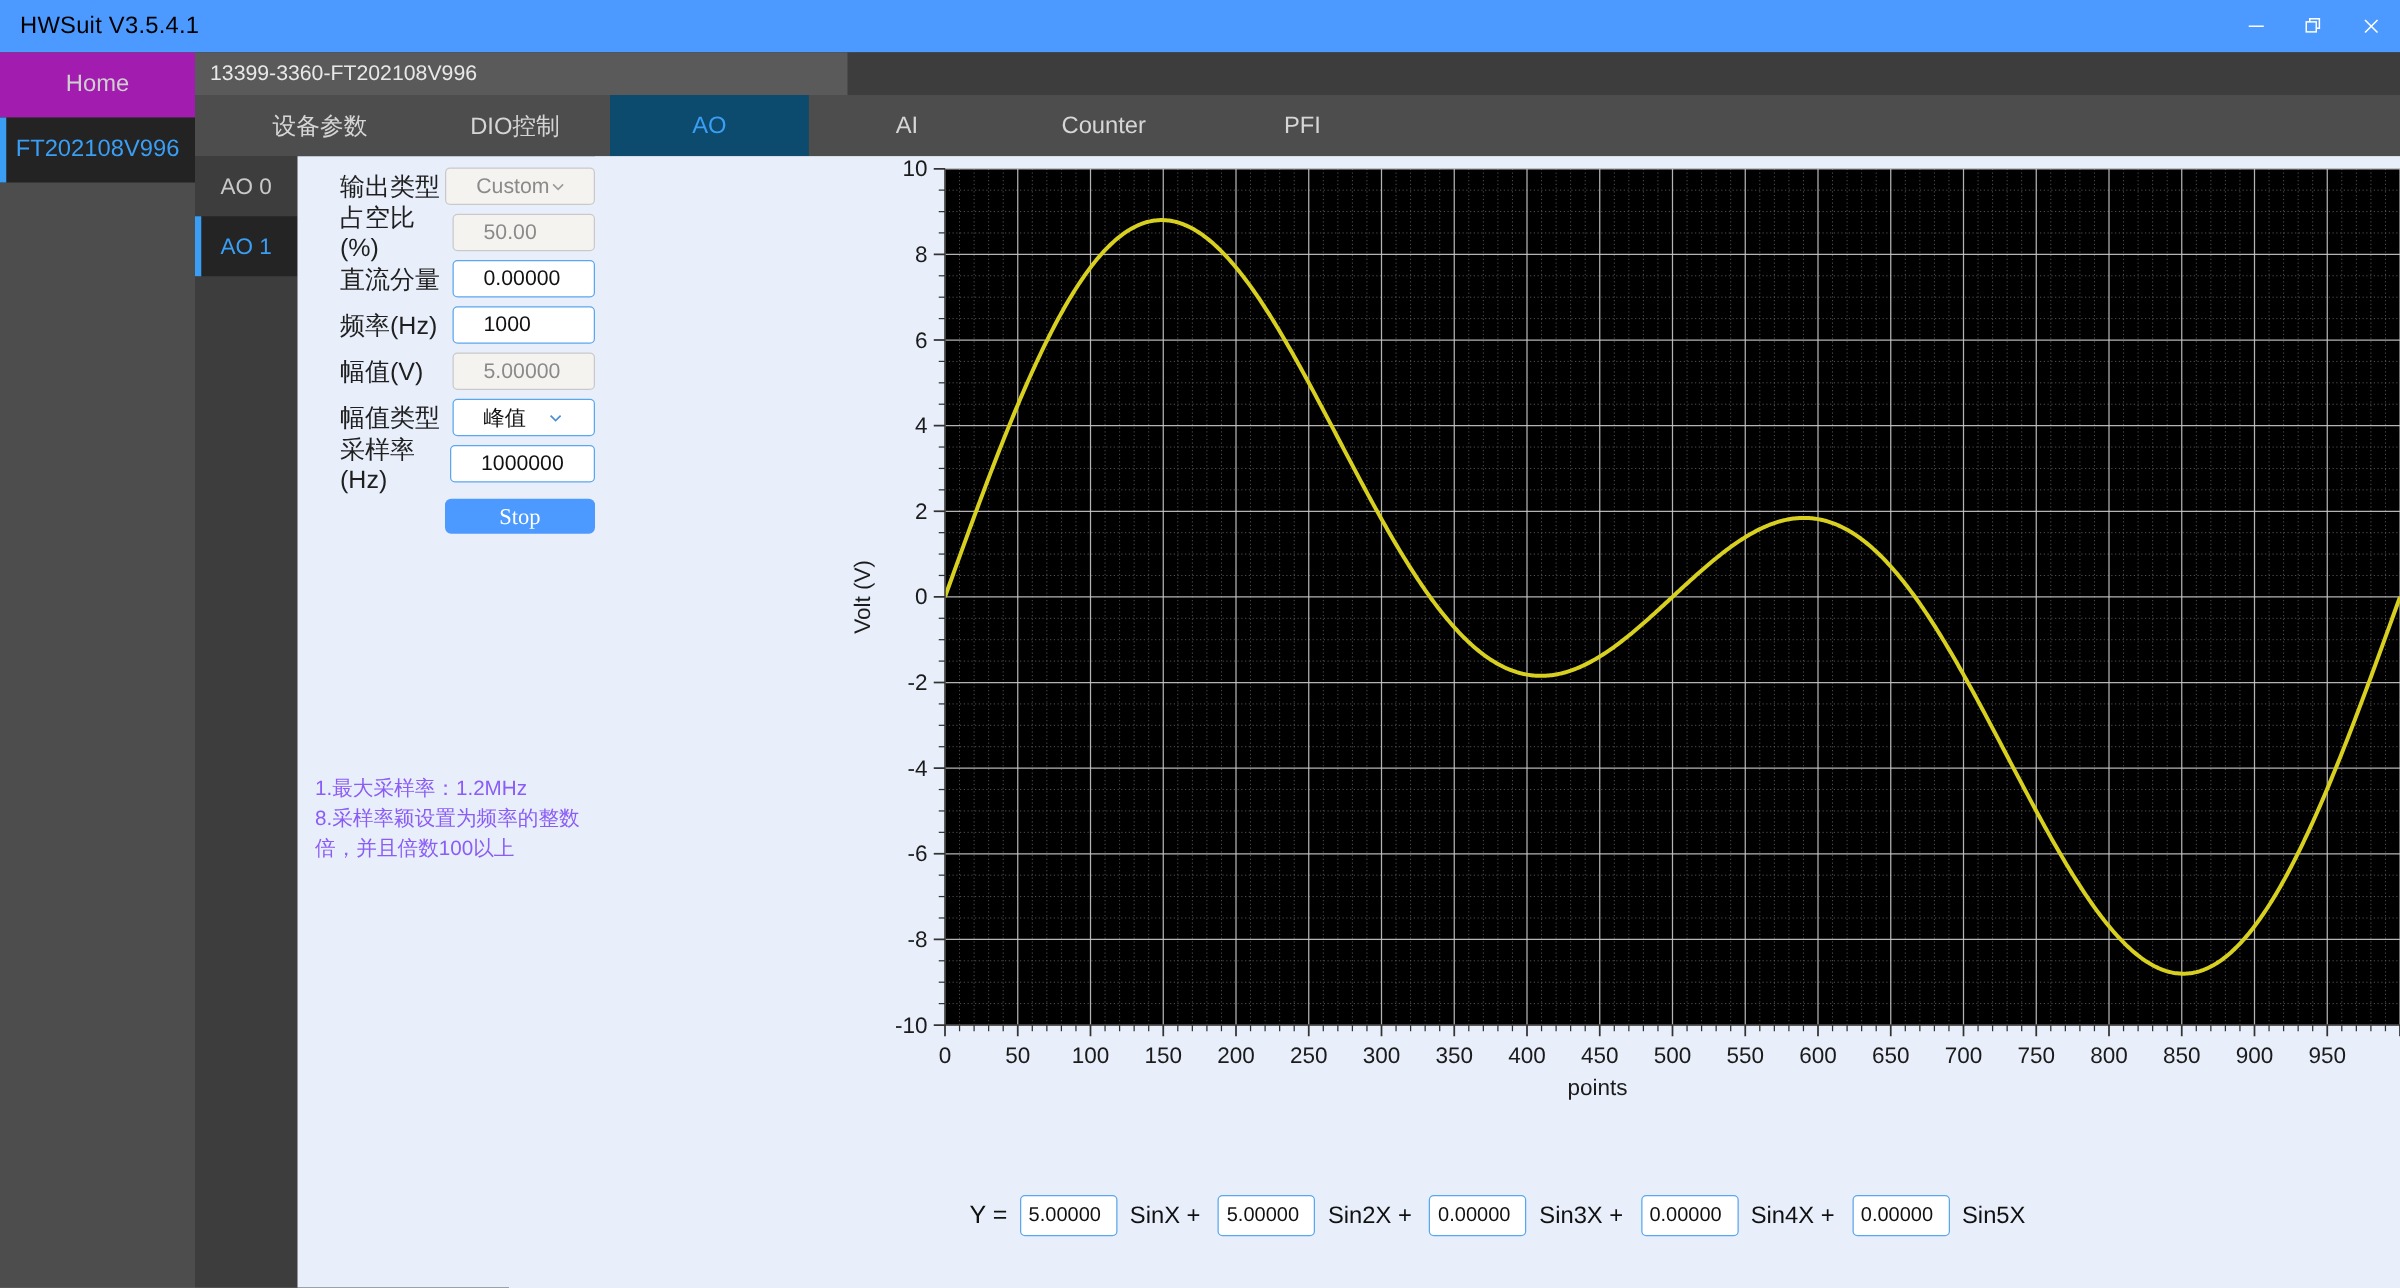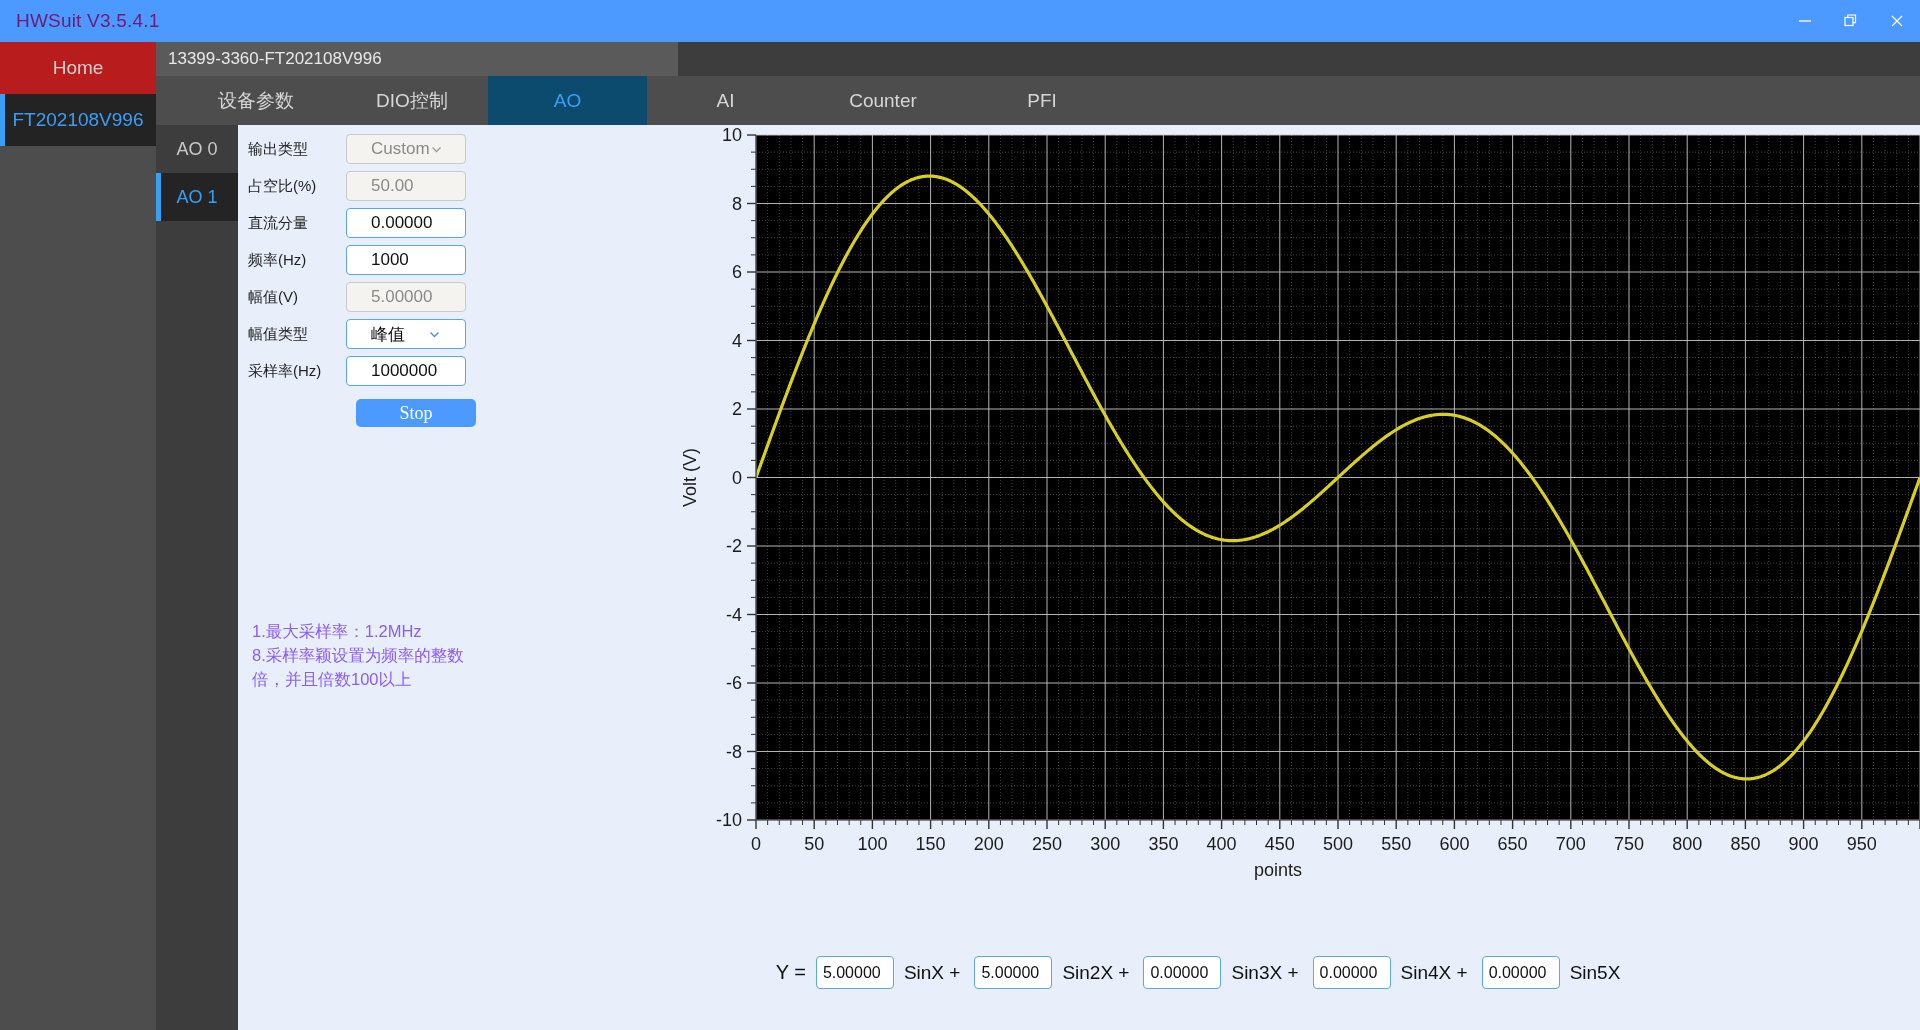--- a/index.html
+++ b/index.html
@@ -8,39 +8,39 @@
     font-family: "Liberation Sans", sans-serif;
     background: #3d3d3d; overflow: hidden;
   }
 
   
   #titlebar {
     position: absolute; left: 0; top: 0; width: 1920px; height: 42px;
     background: #4c9aff; display: flex; align-items: center;
   }
   #titlebar .app-title {
-    color: #701a75; font-size: 19px; margin-left: 16px; letter-spacing: .2px;
+    color: #000000; font-size: 19px; margin-left: 16px; letter-spacing: .2px;
   }
   #win-controls { margin-left: auto; display: flex; align-items: center; height: 42px; }
   #win-controls .wbtn {
     width: 46px; height: 42px; display: flex; align-items: center; justify-content: center;
     color: #ffffff;
   }
   #win-controls .wbtn svg { display:block; }
 
   
   #sidebar {
     position: absolute; left: 0; top: 42px; width: 156px; height: 988px;
     background: #4d4d4d;
   }
   .side-item {
     height: 52px; display: flex; align-items: center; justify-content: center;
     font-size: 19px; position: relative;
   }
-  .side-item.home { background: #b91c1c; color: #cfcfcf; }
+  .side-item.home { background: #a21caf; color: #cfcfcf; }
   .side-item.device {
     background: #232323; color: #3a9ef5; height: 52px;
   }
   .side-item.device::before {
     content: ""; position: absolute; left: 0; top: 0; width: 5px; height: 100%;
     background: #3a9ef5;
   }
 
   
   #main { position: absolute; left: 156px; top: 42px; width: 1764px; height: 988px; background:#3d3d3d; }
@@ -79,21 +79,21 @@
 
   
   #panel {
     position: absolute; left: 82px; top: 83px; width: 1682px; height: 905px;
     background: #e8effb;
   }
 
   
   #form { position: absolute; left: 10px; top: 8px; width: 228px; }
   .frow { display: flex; align-items: center; height: 32px; margin-bottom: 5px; }
-  .flabel { width: 98px; font-size: 15px; color: #1f1f1f; }
+  .flabel { width: 98px; font-size: 20px; color: #1f1f1f; margin-left: 24px; }
   .fctl {
     width: 120px; height: 30px; border-radius: 4px; display: flex; align-items: center;
     padding: 0 24px; font-size: 17px; background: #fbfaf8;
   }
   .fctl.enabled { border: 1.5px solid #5aa7f0; color: #111; background: #ffffff; }
   .fctl.disabled { border: 1.5px solid #c9c9c9; color: #8a8a8a; background: #f5f3f0; }
   .fctl .chev { margin-left: auto; }
   .fctl .chev svg { display: block; }
   #stop-wrap { display:flex; justify-content:flex-end; margin-top: 12px; }
   #stop-button {

